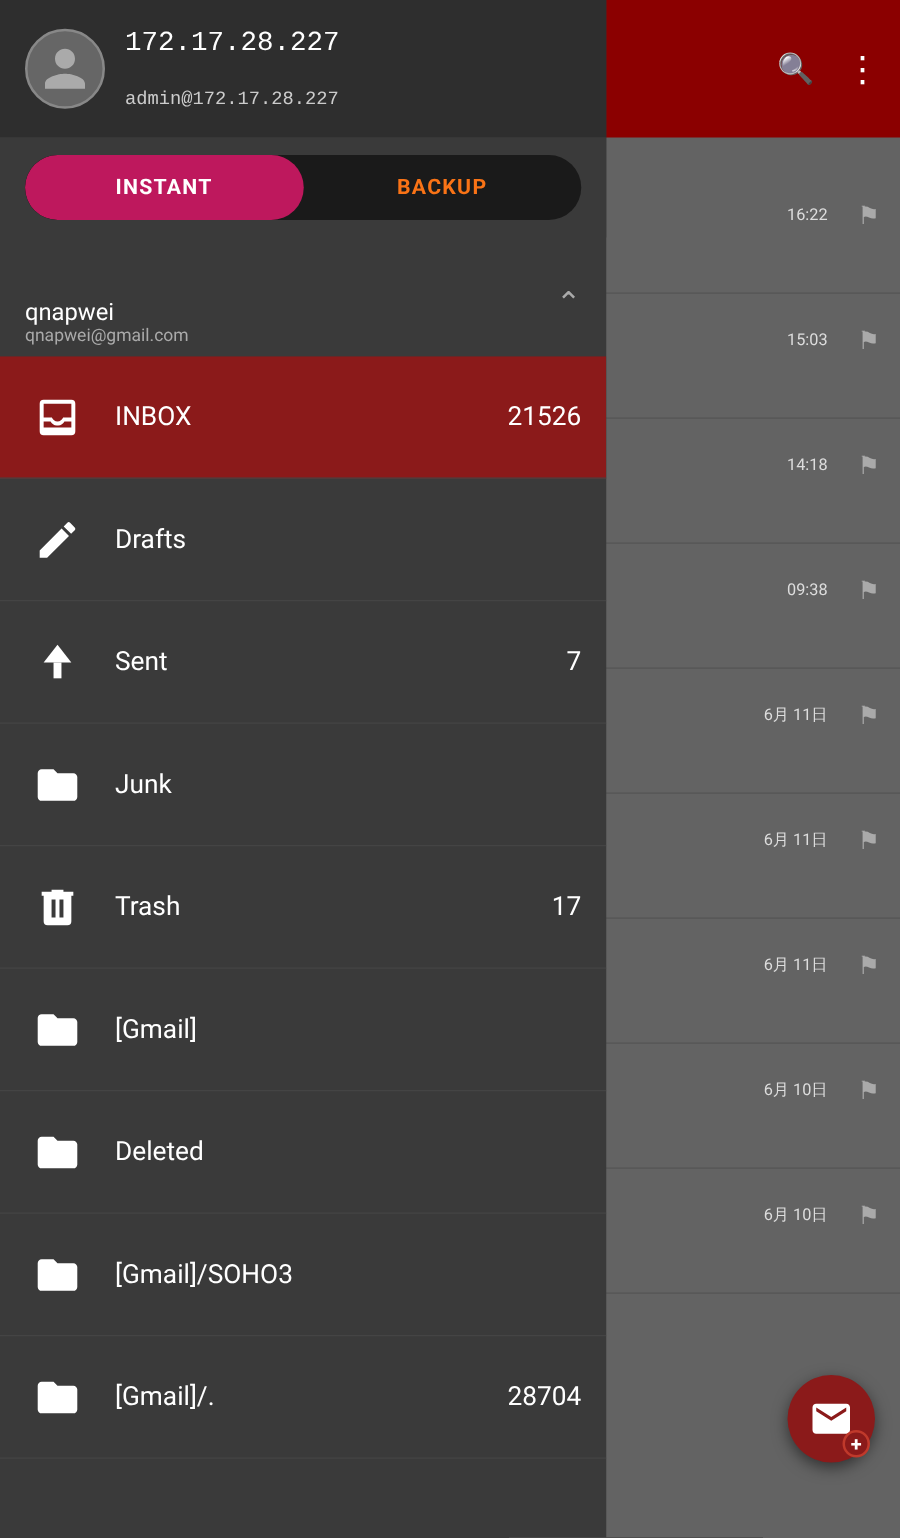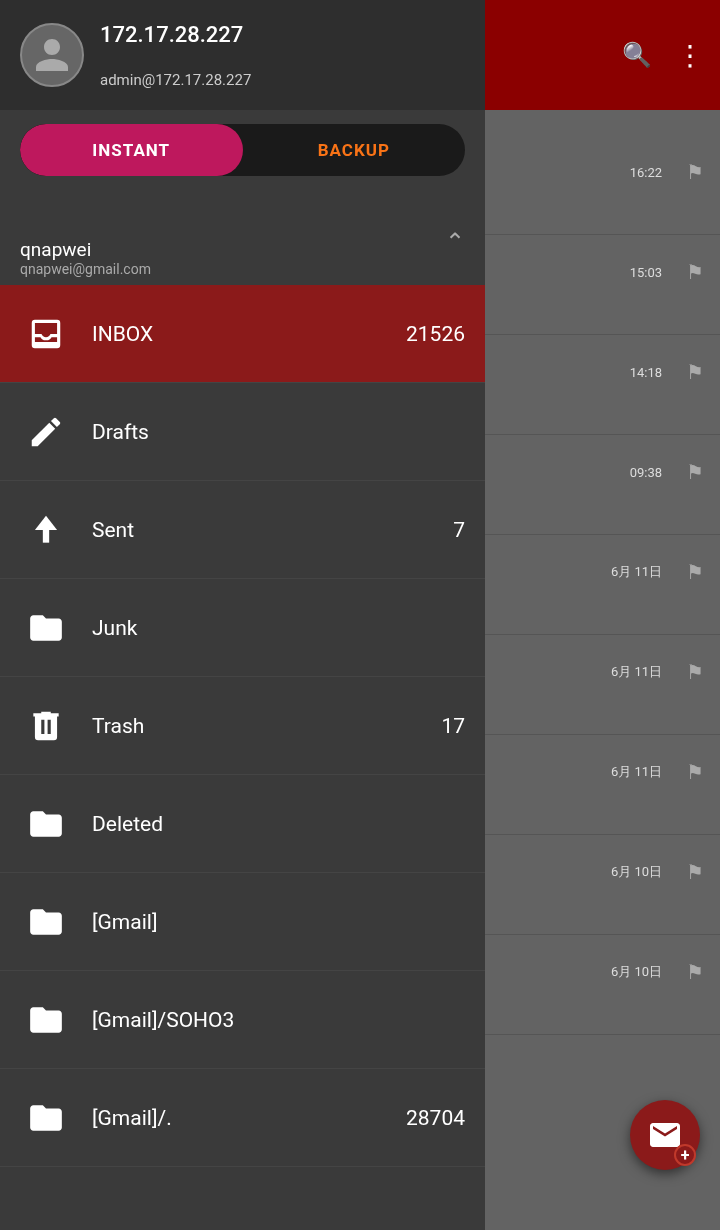--- a/index.html
+++ b/index.html
@@ -77,20 +77,21 @@
 
     
     .account-header {
       background: #2e2e2e;
       height: 110px;
       display: flex;
       align-items: center;
       padding: 0 20px;
       gap: 16px;
       flex-shrink: 0;
+      font-family: Liberation Mono, monospace;
     }
     .avatar {
       width: 64px;
       height: 64px;
       border-radius: 50%;
       background: #666;
       display: flex;
       align-items: center;
       justify-content: center;
       flex-shrink: 0;
@@ -363,31 +364,31 @@
       <span class="folder-label">Trash</span>
       <span class="folder-count">17</span>
     </div>
 
     <div class="folder-item">
       <div class="folder-icon">
         <svg viewBox="0 0 24 24" xmlns="http://www.w3.org/2000/svg">
           <path d="M10 4H4c-1.1 0-2 .9-2 2v12c0 1.1.9 2 2 2h16c1.1 0 2-.9 2-2V8c0-1.1-.9-2-2-2h-8l-2-2z"></path>
         </svg>
       </div>
+      <span class="folder-label">[Gmail]</span>
+      <span class="folder-count"></span>
+    </div>
+
+    <div class="folder-item">
+      <div class="folder-icon">
+        <svg viewBox="0 0 24 24" xmlns="http://www.w3.org/2000/svg">
+          <path d="M10 4H4c-1.1 0-2 .9-2 2v12c0 1.1.9 2 2 2h16c1.1 0 2-.9 2-2V8c0-1.1-.9-2-2-2h-8l-2-2z"></path>
+        </svg>
+      </div>
       <span class="folder-label">Deleted</span>
-      <span class="folder-count"></span>
-    </div>
-
-    <div class="folder-item">
-      <div class="folder-icon">
-        <svg viewBox="0 0 24 24" xmlns="http://www.w3.org/2000/svg">
-          <path d="M10 4H4c-1.1 0-2 .9-2 2v12c0 1.1.9 2 2 2h16c1.1 0 2-.9 2-2V8c0-1.1-.9-2-2-2h-8l-2-2z"></path>
-        </svg>
-      </div>
-      <span class="folder-label">[Gmail]</span>
       <span class="folder-count"></span>
     </div>
 
     <div class="folder-item">
       <div class="folder-icon">
         <svg viewBox="0 0 24 24" xmlns="http://www.w3.org/2000/svg">
           <path d="M10 4H4c-1.1 0-2 .9-2 2v12c0 1.1.9 2 2 2h16c1.1 0 2-.9 2-2V8c0-1.1-.9-2-2-2h-8l-2-2z"></path>
         </svg>
       </div>
       <span class="folder-label">[Gmail]/SOHO3</span>

